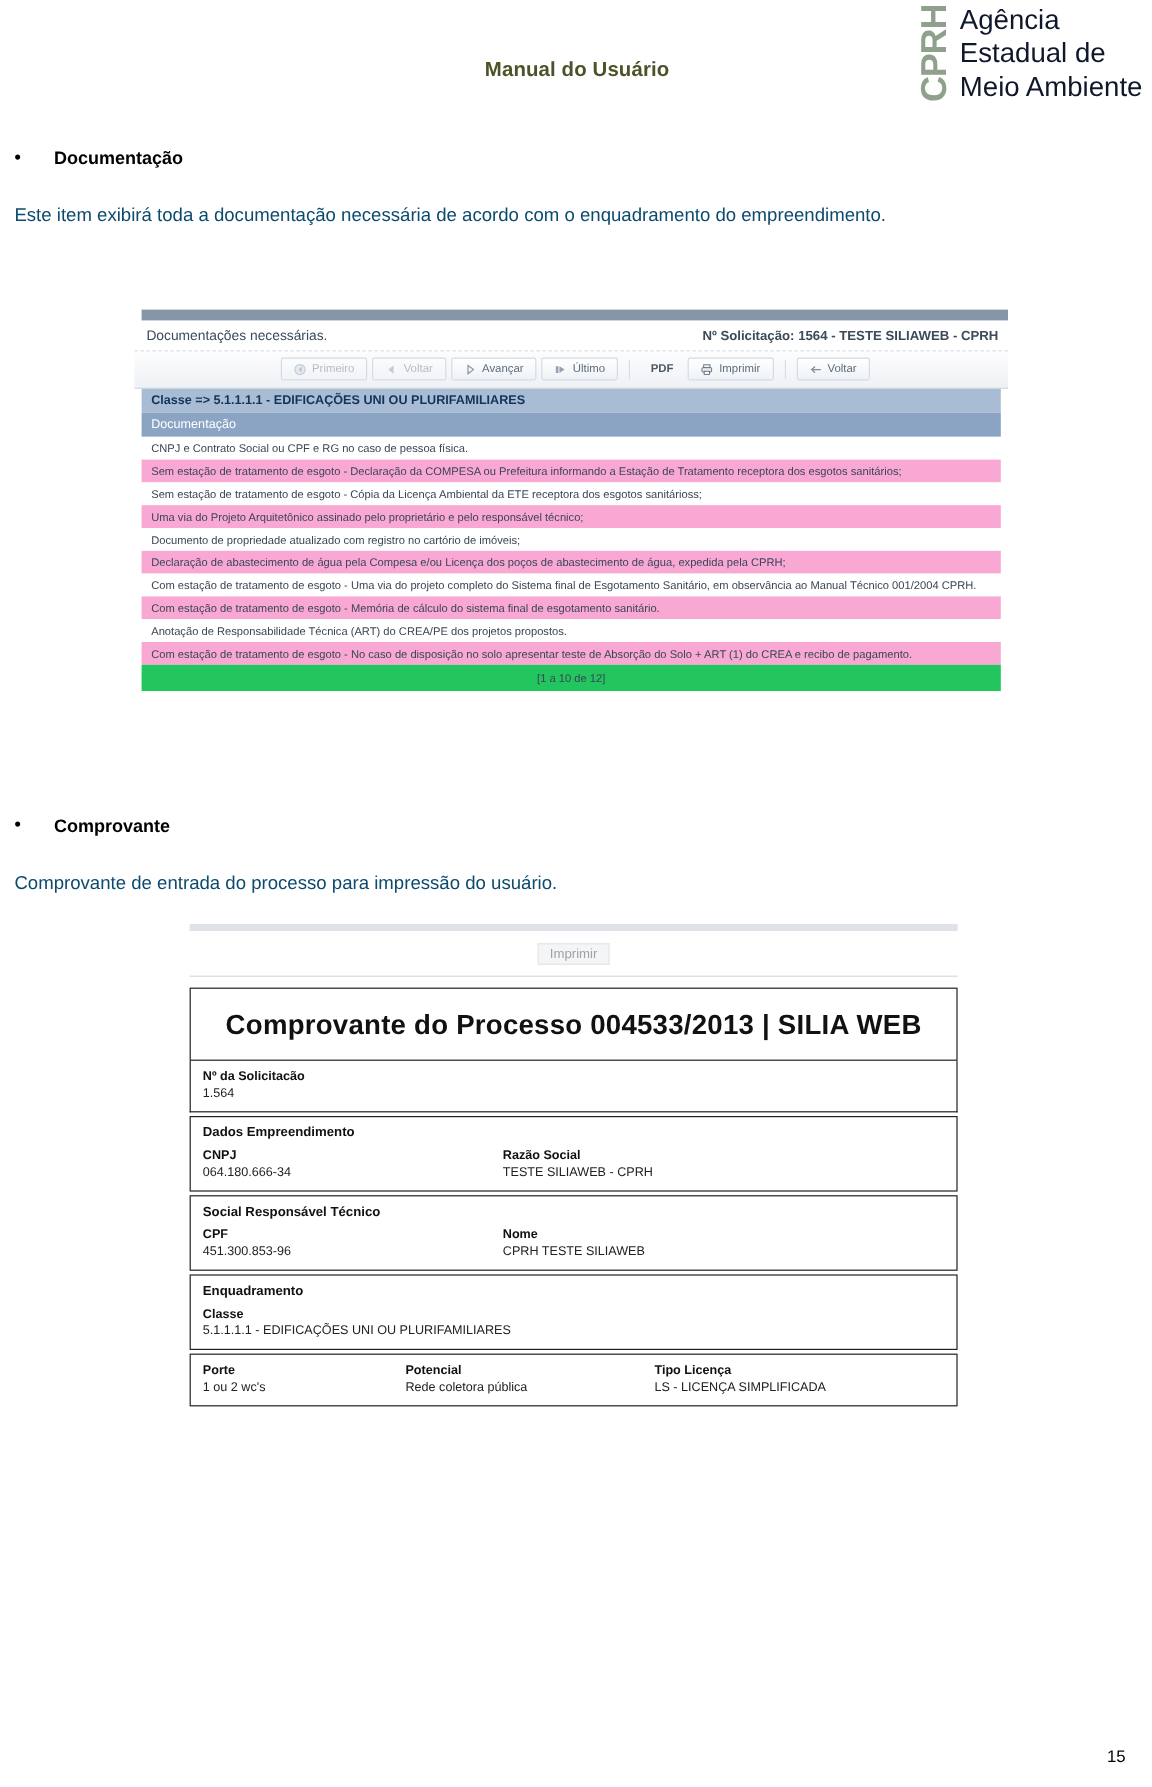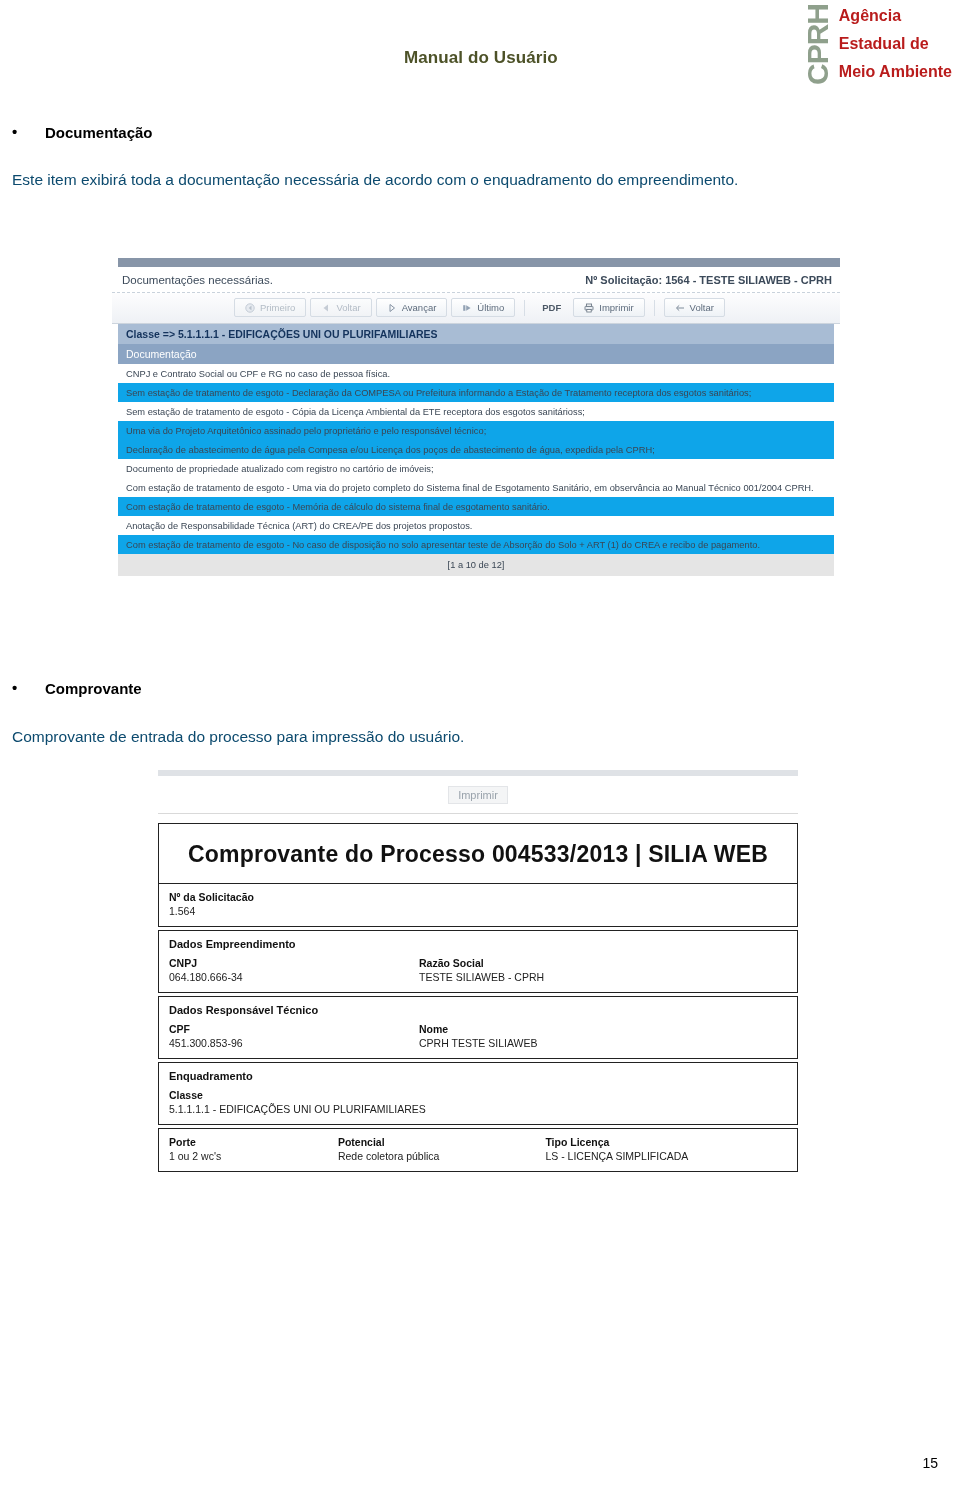--- a/index.html
+++ b/index.html
@@ -55,25 +55,24 @@
     font-family: "Liberation Sans", sans-serif;
   }
   .logo-words {
     margin-left: 6px;
     display: flex;
     flex-direction: column;
     justify-content: center;
     height: 84px;
   }
   .logo-words span {
-    font-size: 16px;
-    color: #b91c1c;
+    font-size: 23px;
+    color: #0f172a;
     line-height: 28px;
     white-space: nowrap;
-    font-weight: bold;
   }
 
   
   .bullet-heading {
     position: absolute;
     font-size: 15px;
     font-weight: bold;
     color: #000;
   }
   .bullet-heading::before {
@@ -165,24 +164,24 @@
     margin: 0 6px;
   }
   .docrow {
     font-size: 9.3px;
     color: #3a4654;
     padding: 4.5px 0 4.5px 8px;
     margin: 0 6px;
     white-space: nowrap;
     overflow: hidden;
   }
-  .docrow.alt { background: #0ea5e9; }
+  .docrow.alt { background: #f9a8d4; }
   .docrow.plain { background: #ffffff; }
   .pagerow {
-    background: #e5e5e5;
+    background: #22c55e;
     color: #3a4654;
     font-size: 9.3px;
     text-align: center;
     padding: 6px 0;
     margin: 0 6px;
   }
   .shot1-footer {
     height: 14px;
     background: #ffffff;
   }
@@ -329,22 +328,22 @@
     </div>
   </div>
 
   <div class="classrow">Classe =&gt; 5.1.1.1.1 - EDIFICAÇÕES UNI OU PLURIFAMILIARES</div>
   <div class="subhead">Documentação</div>
 
   <div class="docrow plain">CNPJ e Contrato Social ou CPF e RG no caso de pessoa física.</div>
   <div class="docrow alt">Sem estação de tratamento de esgoto - Declaração da COMPESA ou Prefeitura informando a Estação de Tratamento receptora dos esgotos sanitários;</div>
   <div class="docrow plain">Sem estação de tratamento de esgoto - Cópia da Licença Ambiental da ETE receptora dos esgotos sanitárioss;</div>
   <div class="docrow alt">Uma via do Projeto Arquitetônico assinado pelo proprietário e pelo responsável técnico;</div>
+  <div class="docrow plain">Documento de propriedade atualizado com registro no cartório de imóveis;</div>
   <div class="docrow alt">Declaração de abastecimento de água pela Compesa e/ou Licença dos poços de abastecimento de água, expedida pela CPRH;</div>
-  <div class="docrow plain">Documento de propriedade atualizado com registro no cartório de imóveis;</div>
   <div class="docrow plain">Com estação de tratamento de esgoto - Uma via do projeto completo do Sistema final de Esgotamento Sanitário, em observância ao Manual Técnico 001/2004 CPRH.</div>
   <div class="docrow alt">Com estação de tratamento de esgoto - Memória de cálculo do sistema final de esgotamento sanitário.</div>
   <div class="docrow plain">Anotação de Responsabilidade Técnica (ART) do CREA/PE dos projetos propostos.</div>
   <div class="docrow alt">Com estação de tratamento de esgoto - No caso de disposição no solo apresentar teste de Absorção do Solo + ART (1) do CREA e recibo de pagamento.</div>
 
   <div class="pagerow">[1 a 10 de 12]</div>
   <div class="shot1-footer"></div>
 </div>
 
 <div class="bullet-heading" style="left:45px; top:680px;">Comprovante</div>
@@ -374,21 +373,21 @@
         <div class="fvalue">064.180.666-34</div>
       </div>
       <div class="fcol col-b">
         <div class="flabel">Razão Social</div>
         <div class="fvalue">TESTE SILIAWEB - CPRH</div>
       </div>
     </div>
   </div>
 
   <div class="comp-box sep">
-    <div class="sect-label">Dados Responsável Técnico</div>
+    <div class="sect-label">Social Responsável Técnico</div>
     <div class="fieldgrid">
       <div class="fcol col-a">
         <div class="flabel">CPF</div>
         <div class="fvalue">451.300.853-96</div>
       </div>
       <div class="fcol col-b">
         <div class="flabel">Nome</div>
         <div class="fvalue">CPRH TESTE SILIAWEB</div>
       </div>
     </div>

